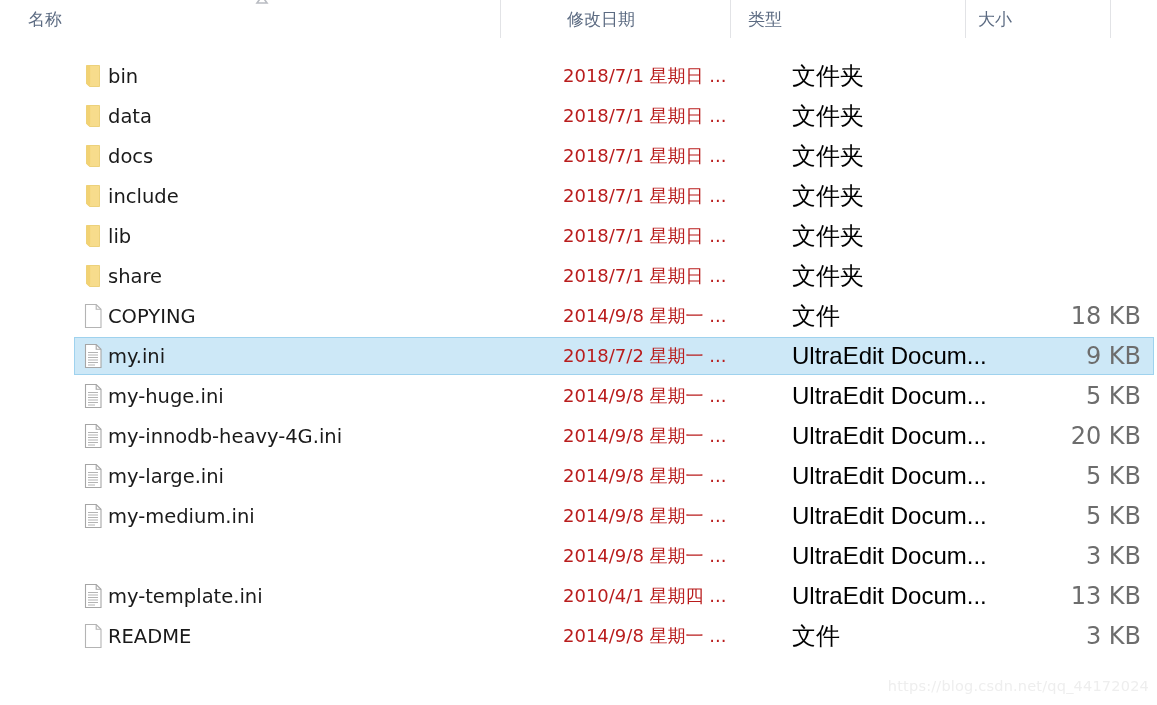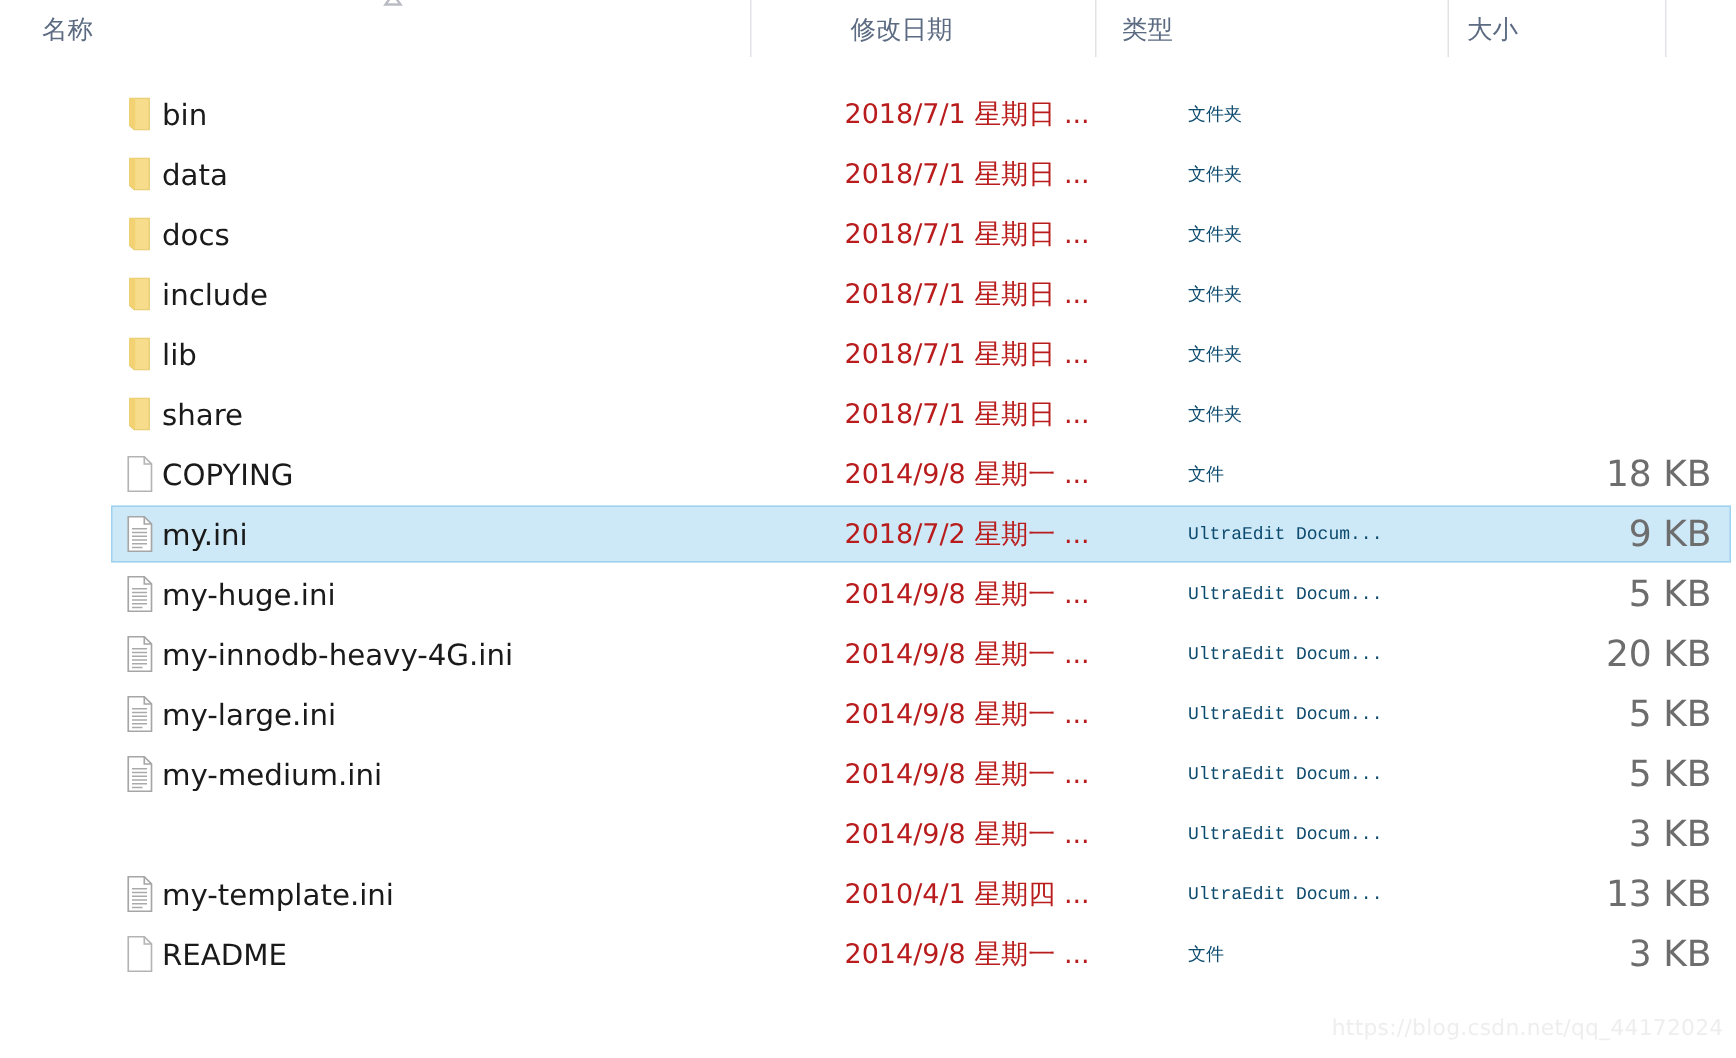--- a/index.html
+++ b/index.html
@@ -118,23 +118,23 @@
   .cell-date {
     left: 519px;
     width: 205px;
     color: #b91c1c;
     font-size: 18px;
     font-family: "DejaVu Sans", "Liberation Sans", sans-serif;
   }
   .cell-type {
     left: 748px;
     width: 210px;
-    color: #0c4a6e;
-    font-size: 12px;
-    font-family: Liberation Mono, monospace;
+    color: #000000;
+    font-size: 24px;
+    font-family: Liberation Sans, sans-serif;
   }
   .cell-size {
     left: 965px;
     width: 132px;
     color: #6d6d6d;
     font-size: 24px;
     justify-content: flex-end;
     font-family: "DejaVu Sans", "Liberation Sans", sans-serif;
   }
   .name-text { margin-left: 26px; }

